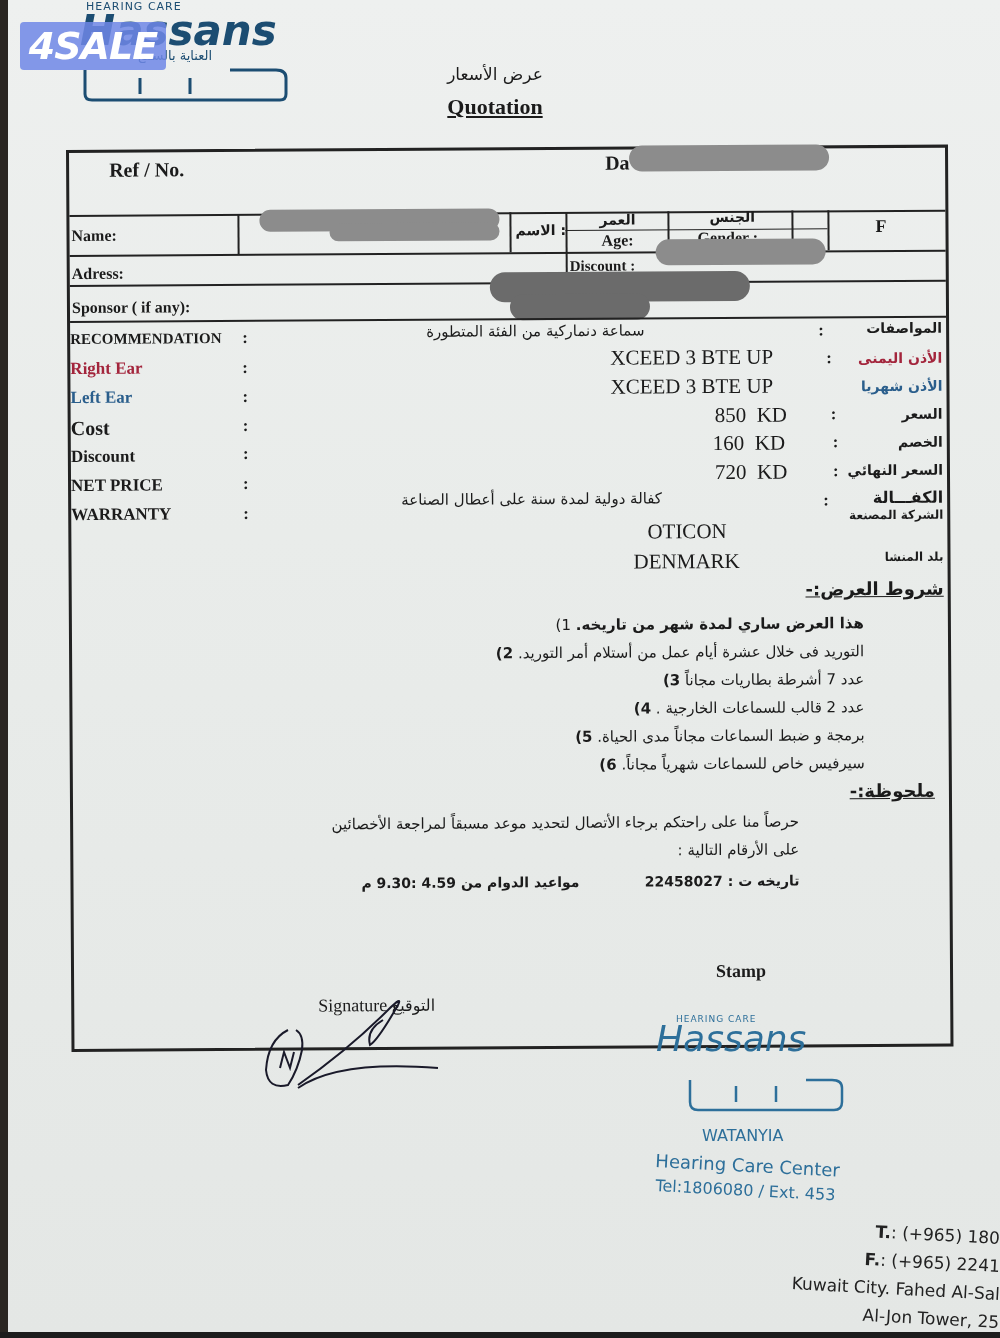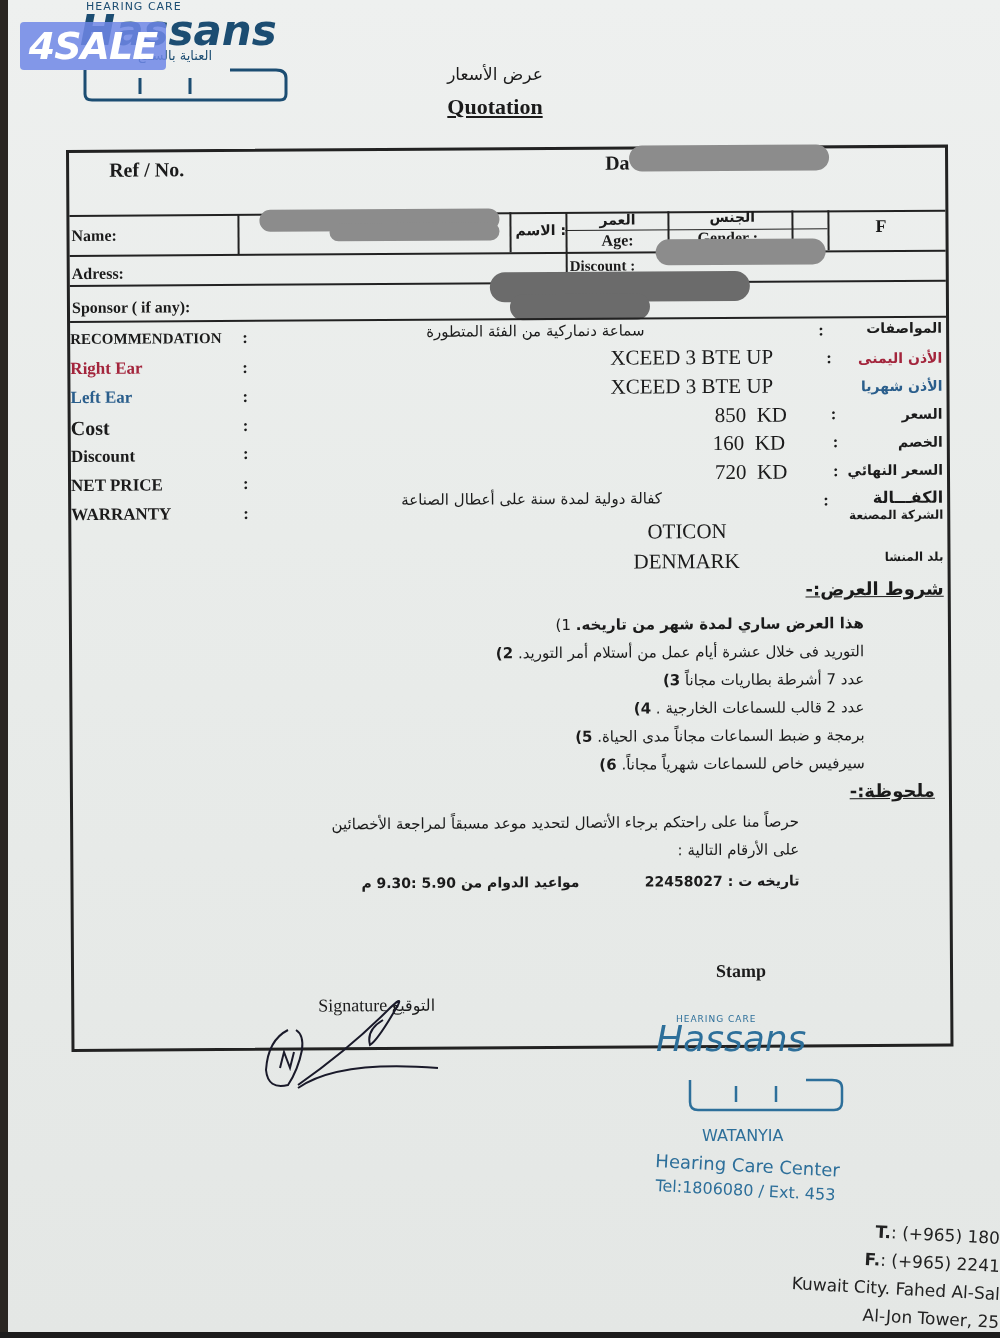--- a/index.html
+++ b/index.html
@@ -152,21 +152,21 @@
 
   <div class="cond-title" style="top:632px;right:14px;">ملحوظة:-</div>
   <div class="note" style="right:150px;top:664px;">حرصاً منا على راحتكم برجاء الأتصال لتحديد موعد مسبقاً لمراجعة الأخصائين</div>
   <div class="note" style="right:150px;top:692px;">على  الأرقام التالية :</div>
   <div class="note" style="right:150px;top:724px;font-weight:bold;font-size:14px;">
     <span>تاريخه  ت :</span>
     <span>22458027</span>
   </div>
   <div class="note" style="right:370px;top:724px;font-weight:bold;font-size:14px;">
     <span>مواعيد الدوام من</span>
-    <span>5.90  :9.30 م</span>
+    <span>4.59  :9.30 م</span>
   </div>
 
   <div class="sig" style="left:244px;top:812px;">
     <span>Signature</span>
     <span class="ar-s" style="font-weight:normal;font-size:16px;">التوقيع</span>
   </div>
   <div class="stamp-lbl" style="left:642px;top:812px;">Stamp</div>
 </div>
 
 <svg style="position:absolute;left:258px;top:990px" width="200" height="110">

